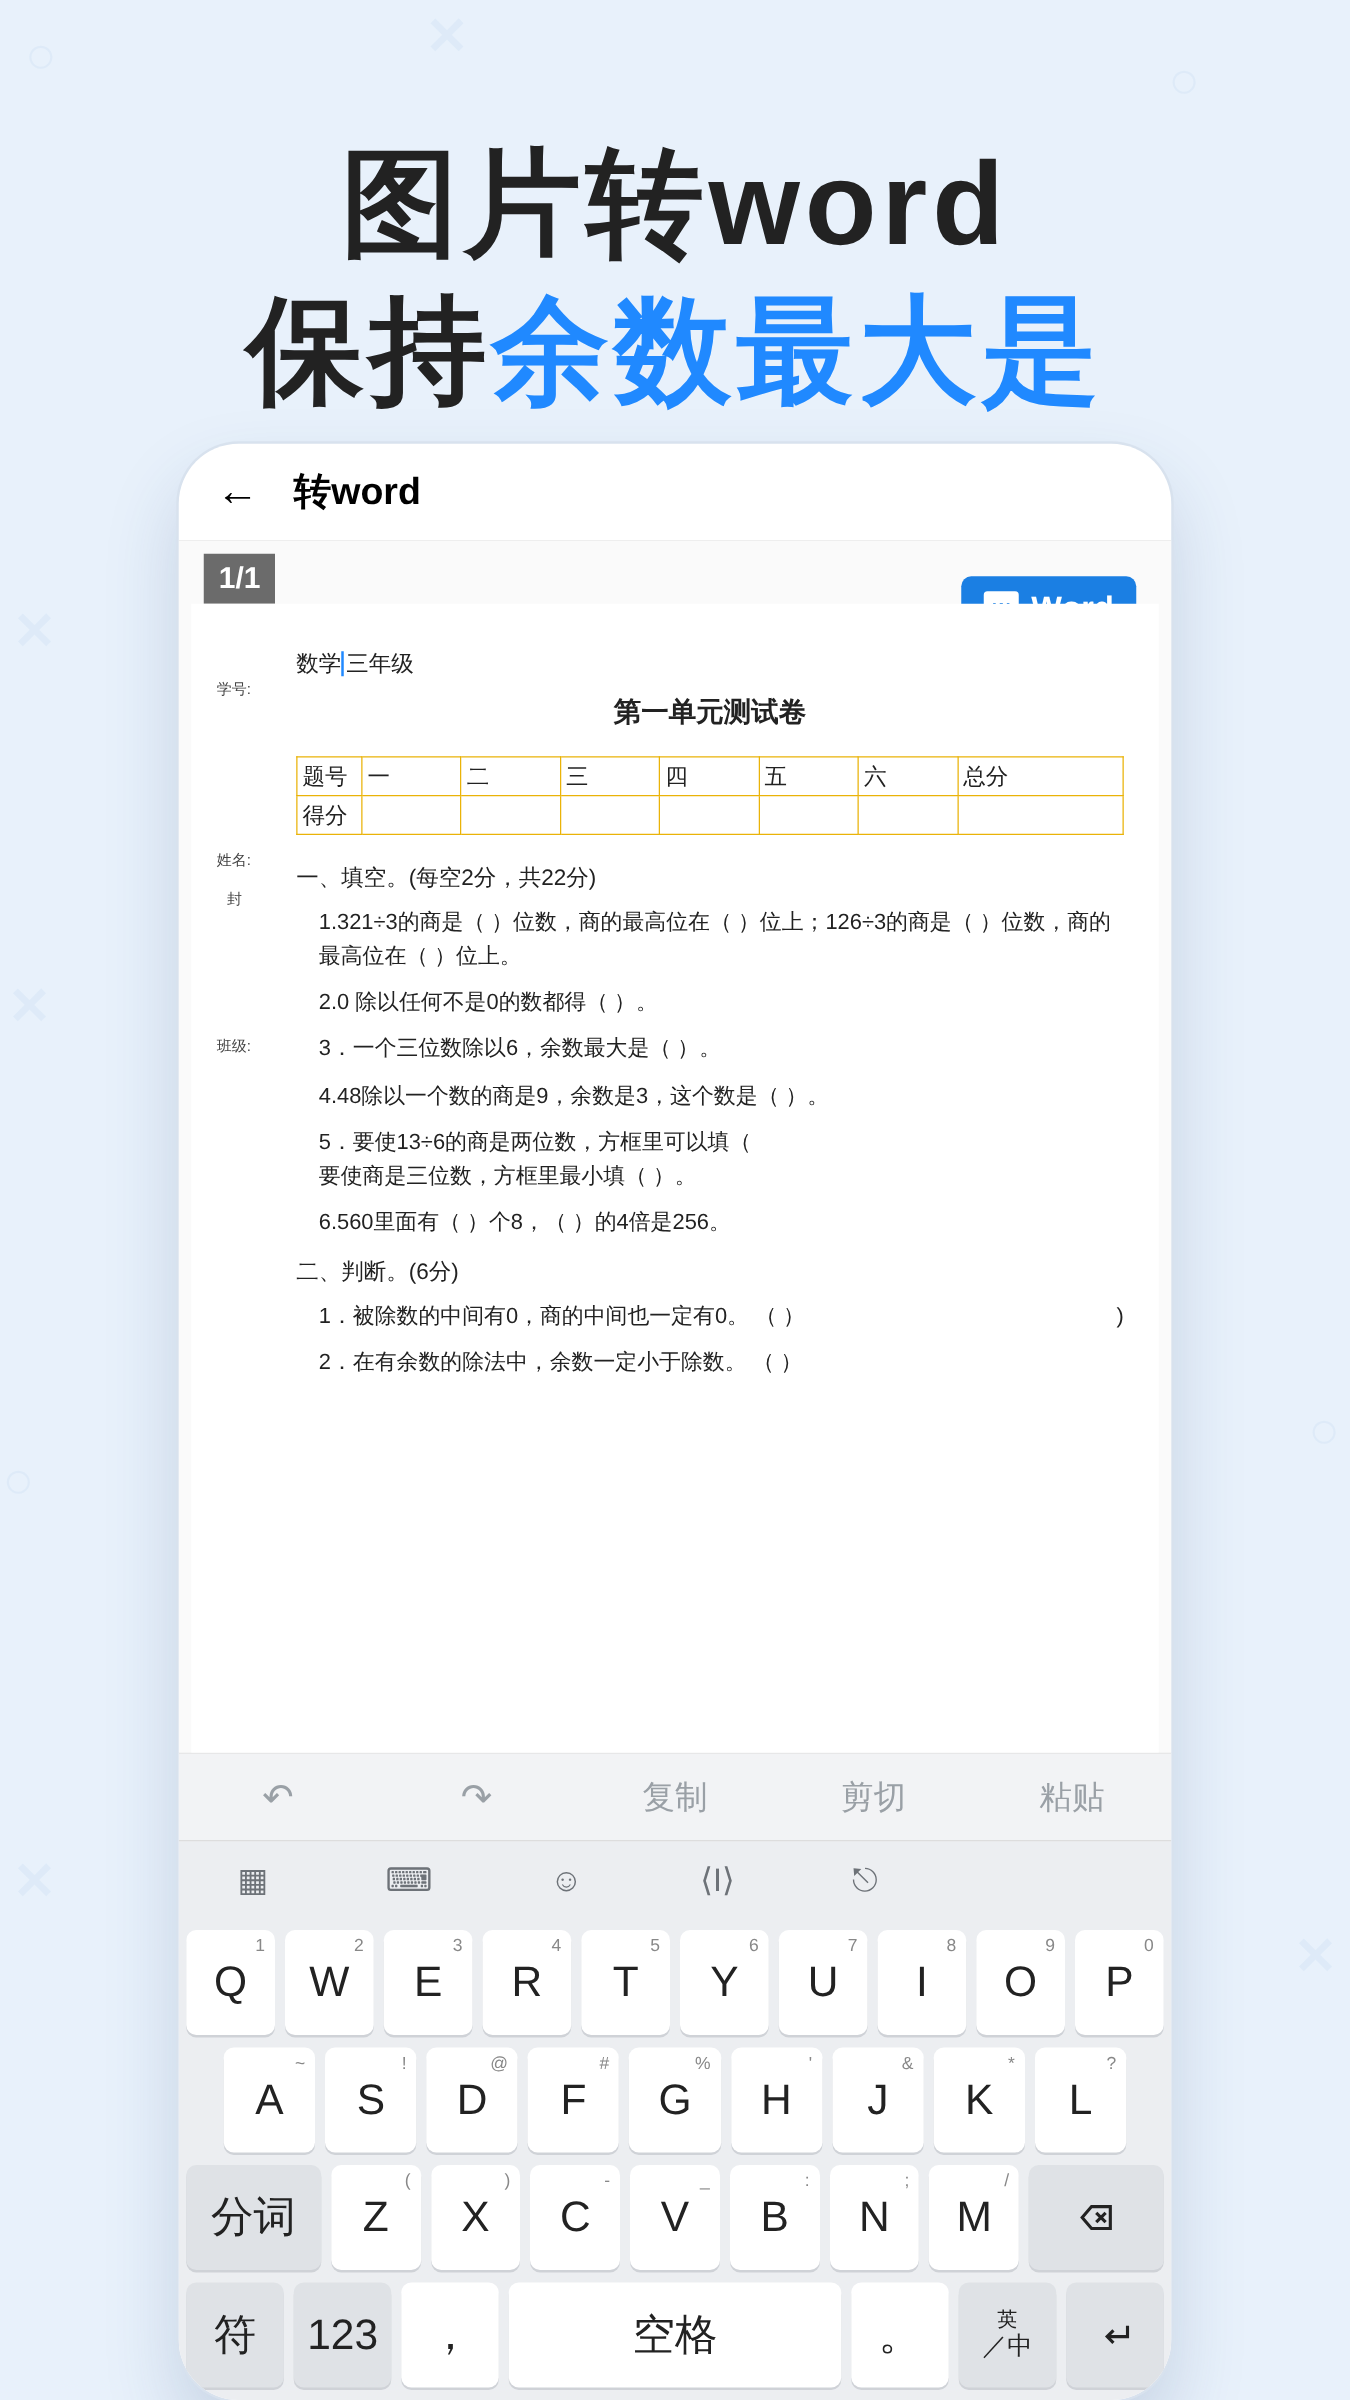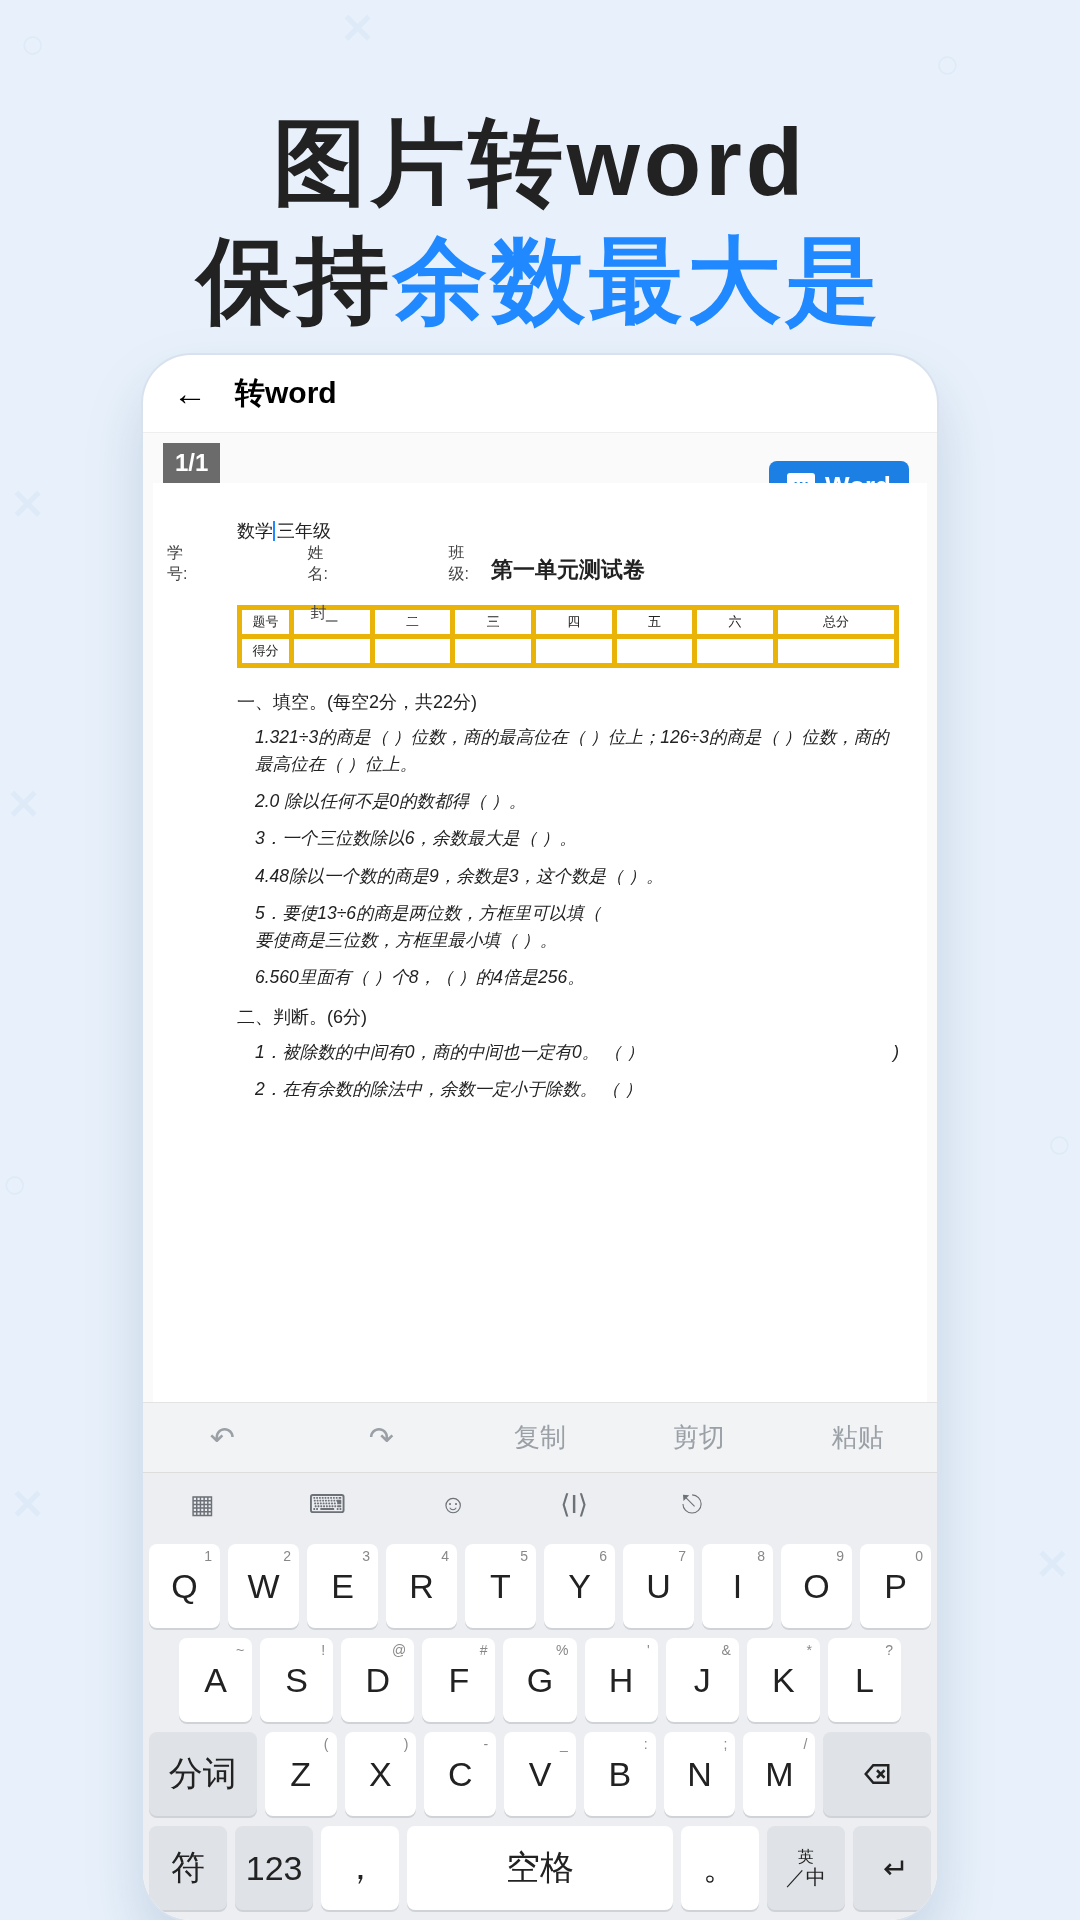--- a/index.html
+++ b/index.html
@@ -74,38 +74,38 @@
     flex: 1;
     background: #fff;
     margin: 50px 10px 0 10px;
     padding: 30px 28px 10px 28px;
     position: relative;
     font-size: 18px;
     color: #222;
   }
   .sidecol {
     position: absolute; left: 14px; top: 60px; width: 40px;
-    display: flex; gap: 120px;
-    font-size: 16px; color: #444;
+    display: flex; flex-direction: column; gap: 120px;
+    font-size: 12px; color: #444;
   }
   .sidecol .group { display:flex; flex-direction:column; align-items:center; gap:6px; }
   .sidecol .vert  { writing-mode: vertical-rl; text-orientation: upright; letter-spacing: 6px; }
   .paper-body { margin-left: 56px; }
   .subject-row { font-size: 18px; margin: 6px 0 12px; }
   .subject-row .cursor { border-left: 2px solid #2089ff; padding-left: 2px; }
   .paper-title { text-align: center; font-size: 22px; font-weight: 600; margin-bottom: 20px; }
   table.score {
     border-collapse: collapse; width: 100%; margin-bottom: 22px;
   }
   table.score td {
-    border: 5px solid #eab308; font-size: 13px; padding: 3px 4px; text-align: center; height: 24px;
+    border: 1px solid #eab308; font-size: 18px; padding: 3px 4px; text-align: left; height: 24px;
   }
   table.score td:first-child { width: 52px; }
   .section-h { font-size: 18px; margin: 14px 0 8px; }
-  .q { font-size: 17.5px; margin: 10px 0 10px 18px; line-height: 1.55; font-style: italic; }
+  .q { font-size: 17.5px; margin: 10px 0 10px 18px; line-height: 1.55; }
   .paren-right { float: right; }
 
   
   .edit-bar {
     height: 70px; background: #f2f3f5;
     display: flex; align-items: center;
     border-top: 1px solid #e3e3e3;
   }
   .edit-bar .btn {
     flex: 1; text-align: center; font-size: 26px; color: #9aa0a6;

